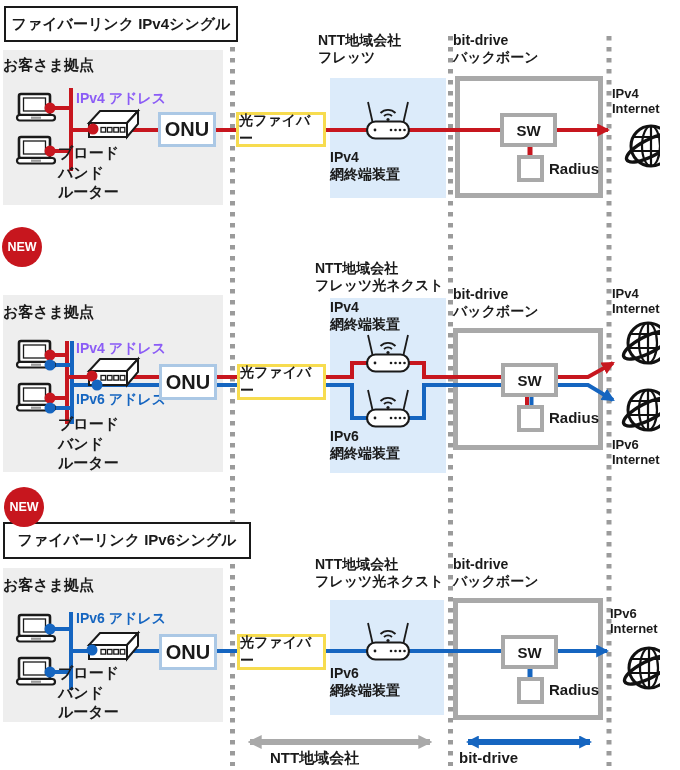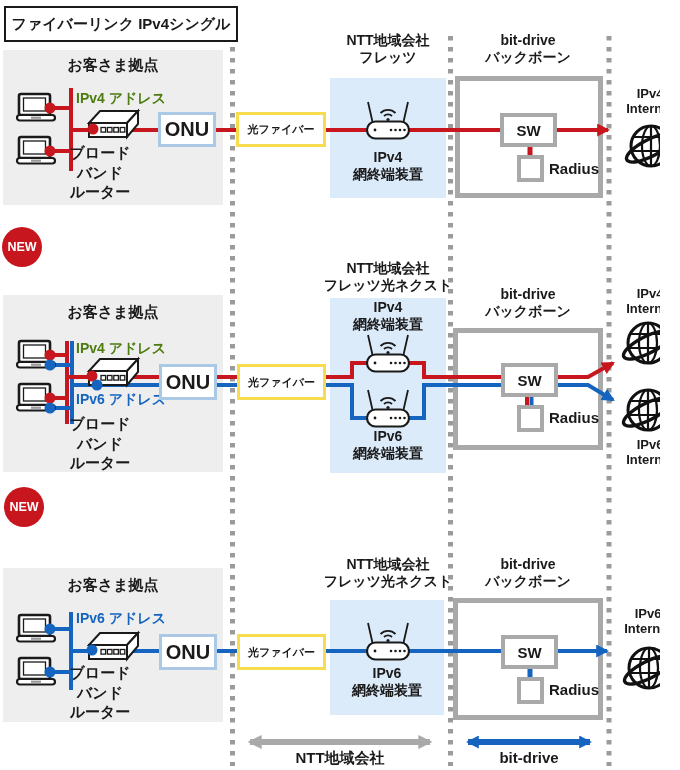--- a/index.html
+++ b/index.html
@@ -1,40 +1,40 @@
 <!DOCTYPE html>
 <html><head>
 <meta charset="utf-8">
 <style>
   html,body{margin:0;padding:0;background:#fff;}
   .canvas{
     position:relative;width:660px;height:770px;background:#ffffff;overflow:hidden;
     font-family:"Liberation Sans","DejaVu Sans",sans-serif;color:#1a1a1a;
   }
-  .lbl{position:absolute;font-weight:bold;white-space:pre-line;text-align:center;line-height:1.18;z-index:3;}
+  .lbl{position:absolute;font-weight:bold;white-space:pre-line;text-align:left;line-height:1.18;z-index:3;}
   .title-box{
     position:absolute;background:#fff;border:2px solid #1a1a1a;font-weight:bold;font-size:15px;
     display:flex;align-items:center;justify-content:center;z-index:3;white-space:nowrap;
   }
   .cust{position:absolute;background:#eeeeee;z-index:0;}
   .ntt-area{position:absolute;background:#dcebfa;z-index:0;}
   .bb-box{position:absolute;background:#ffffff;border:5px solid #a9a9a9;z-index:0;box-sizing:border-box;}
   .node{
     position:absolute;background:#fff;display:flex;align-items:center;justify-content:center;
     font-weight:bold;z-index:3;box-sizing:border-box;
   }
   .onu{border:3px solid #abc8e5;font-size:20px;}
-  .fiber{border:3px solid #f7dc4f;font-size:11px;}
+  .fiber{border:3px solid #f7dc4f;font-size:14px;}
   .sw{border:4px solid #a9a9a9;font-size:15px;}
   .radius-sq{position:absolute;background:#fff;border:4px solid #a9a9a9;z-index:3;box-sizing:border-box;}
   .new-badge{
     position:absolute;width:40px;height:40px;border-radius:50%;background:#c7161e;color:#fff;
     font-weight:bold;font-size:12.5px;display:flex;align-items:center;justify-content:center;z-index:4;
   }
-  .red{color:#4d7c0f;} .blue{color:#1565c0;}
+  .red{color:#8b5cf6;} .blue{color:#1565c0;}
   svg.layer{position:absolute;left:0;top:0;z-index:2;}
 </style>
 </head>
 <body>
 
 <div class="canvas">
 
   <div class="cust" style="left:3px;top:50px;width:220px;height:155px;"></div>
   <div class="ntt-area" style="left:330px;top:78px;width:116px;height:120px;"></div>
   <div class="bb-box" style="left:455px;top:76px;width:148px;height:122px;"></div>
@@ -215,20 +215,21 @@
 バックボーン</div>
   <div class="node sw" style="left:501px;top:363px;width:57px;height:34px;">SW</div>
   <div class="radius-sq" style="left:517px;top:405px;width:27px;height:27px;"></div>
   <div class="lbl" style="left:549px;top:409px;width:60px;font-size:15px;text-align:left;">Radius</div>
   <div class="lbl" style="left:612px;top:286px;width:76px;font-size:13px;">IPv4
 Internet</div>
   <div class="lbl" style="left:612px;top:437px;width:76px;font-size:13px;">IPv6
 Internet</div>
 
   <div class="new-badge" style="left:4px;top:487px;">NEW</div>
+  <div class="title-box" style="left:3px;top:522px;width:244px;height:33px;">ファイバーリンク IPv6シングル</div>
   <div class="lbl" style="left:3px;top:576px;width:220px;font-size:15px;">お客さま拠点</div>
   <div class="lbl blue" style="left:76px;top:610px;width:90px;font-size:14px;text-align:left;">IPv6 アドレス</div>
   <div class="lbl" style="left:58px;top:663px;width:84px;font-size:15px;line-height:1.3;">ブロード
 バンド
 ルーター</div>
   <div class="node onu" style="left:159px;top:634px;width:58px;height:36px;">ONU</div>
   <div class="node fiber" style="left:237px;top:634px;width:89px;height:36px;">光ファイバー</div>
   <div class="lbl" style="left:315px;top:556px;width:146px;font-size:14px;">NTT地域会社
 フレッツ光ネクスト</div>
   <div class="lbl" style="left:330px;top:665px;width:114px;font-size:14px;">IPv6

